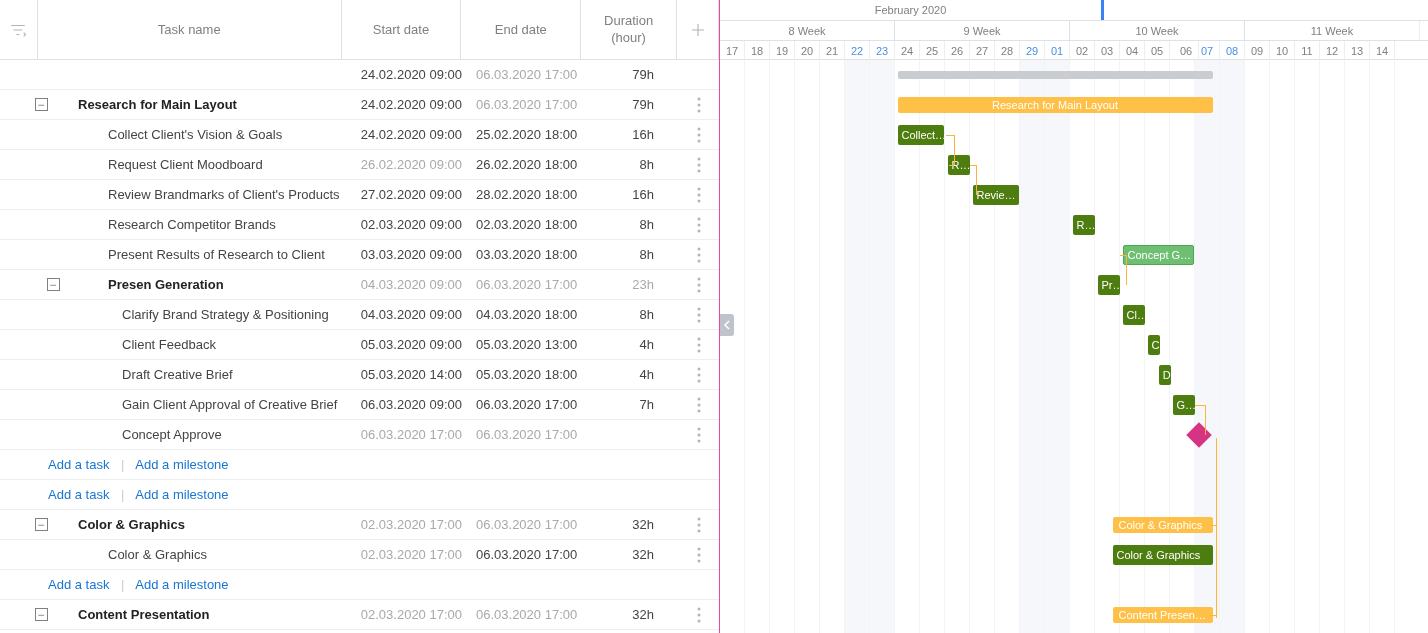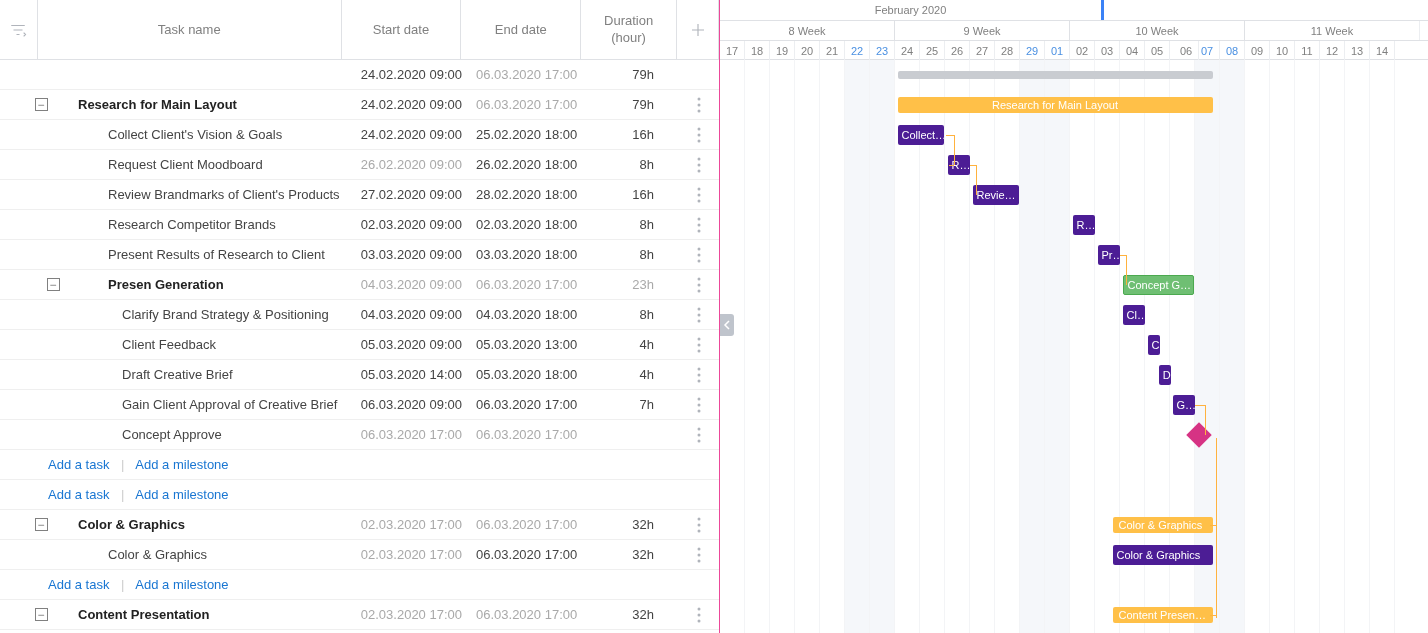--- a/index.html
+++ b/index.html
@@ -61,21 +61,21 @@
 
   .tl-row { height: 30px; position: relative; }
 
   .bar-summary { position: absolute; height: 16px; top: 7px; background: #ffc048; border-radius: 2px; color:#fff; font-size:11px; display:flex; align-items:center; padding:0 6px; white-space:nowrap; overflow:hidden; }
   .bar-summary::before, .bar-summary::after { content:""; position:absolute; bottom:-5px; width:0; height:0; border-top:5px solid #ffc048; }
   .bar-summary::before { left:0; border-right:5px solid transparent; }
   .bar-summary::after { right:0; border-left:5px solid transparent; }
   .bar-summary.shade { opacity: 0.45; height: 8px; top: 11px; }
   .bar-summary.shade::before, .bar-summary.shade::after { display: none; }
 
-  .bar-task { position:absolute; height:20px; top:5px; background:#4c1d95; border-radius:2px; color:#fff; font-size:11px; display:flex; align-items:center; padding:0 4px; white-space:nowrap; overflow:hidden; }
+  .bar-task { position:absolute; height:20px; top:5px; background:#4d7c0f; border-radius:2px; color:#fff; font-size:11px; display:flex; align-items:center; padding:0 4px; white-space:nowrap; overflow:hidden; }
   .bar-green { background:#6fbf73; border:1px solid #4ba94f; }
   .milestone { position:absolute; width:18px; height:18px; top:6px; background:#d63384; transform: rotate(45deg); }
 
   .link { position:absolute; border:1px solid #ffb23e; pointer-events:none; }
 
   .collapse-handle { position:absolute; left:0; top:314px; width:14px; height:22px; background:#bfc4cc; border-radius:0 3px 3px 0; display:flex; align-items:center; justify-content:center; cursor:pointer; z-index:10;}
   .collapse-handle svg { stroke:#fff; }
 
   .grey-bar { position:absolute; height:8px; top:11px; background:#c9ccd1; border-radius:2px; }
 </style>
@@ -465,25 +465,25 @@
           </div>
           <div class="tl-row" id="tlr3">
             <div class="bar-task" style="left: 227.5px; width: 22px;">R…</div>
           </div>
           <div class="tl-row" id="tlr4">
             <div class="bar-task" style="left: 252.5px; width: 46px;">Revie…</div>
           </div>
           <div class="tl-row" id="tlr5">
             <div class="bar-task" style="left: 352.5px; width: 22px;">R…</div>
           </div>
+          <div class="tl-row" id="tlr7">
+            <div class="bar-task bar-green" style="left: 402.5px; width: 71px;">Concept G…</div>
+          </div>
           <div class="tl-row" id="tlr6">
             <div class="bar-task" style="left: 377.5px; width: 22px;">Pr…</div>
-          </div>
-          <div class="tl-row" id="tlr7">
-            <div class="bar-task bar-green" style="left: 402.5px; width: 71px;">Concept G…</div>
           </div>
           <div class="tl-row" id="tlr8">
             <div class="bar-task" style="left: 402.5px; width: 22px;">Cl…</div>
           </div>
           <div class="tl-row" id="tlr9">
             <div class="bar-task" style="left: 427.5px; width: 12.5px;">C</div>
           </div>
           <div class="tl-row" id="tlr10">
             <div class="bar-task" style="left: 438.75px; width: 12.5px;">D</div>
           </div>

